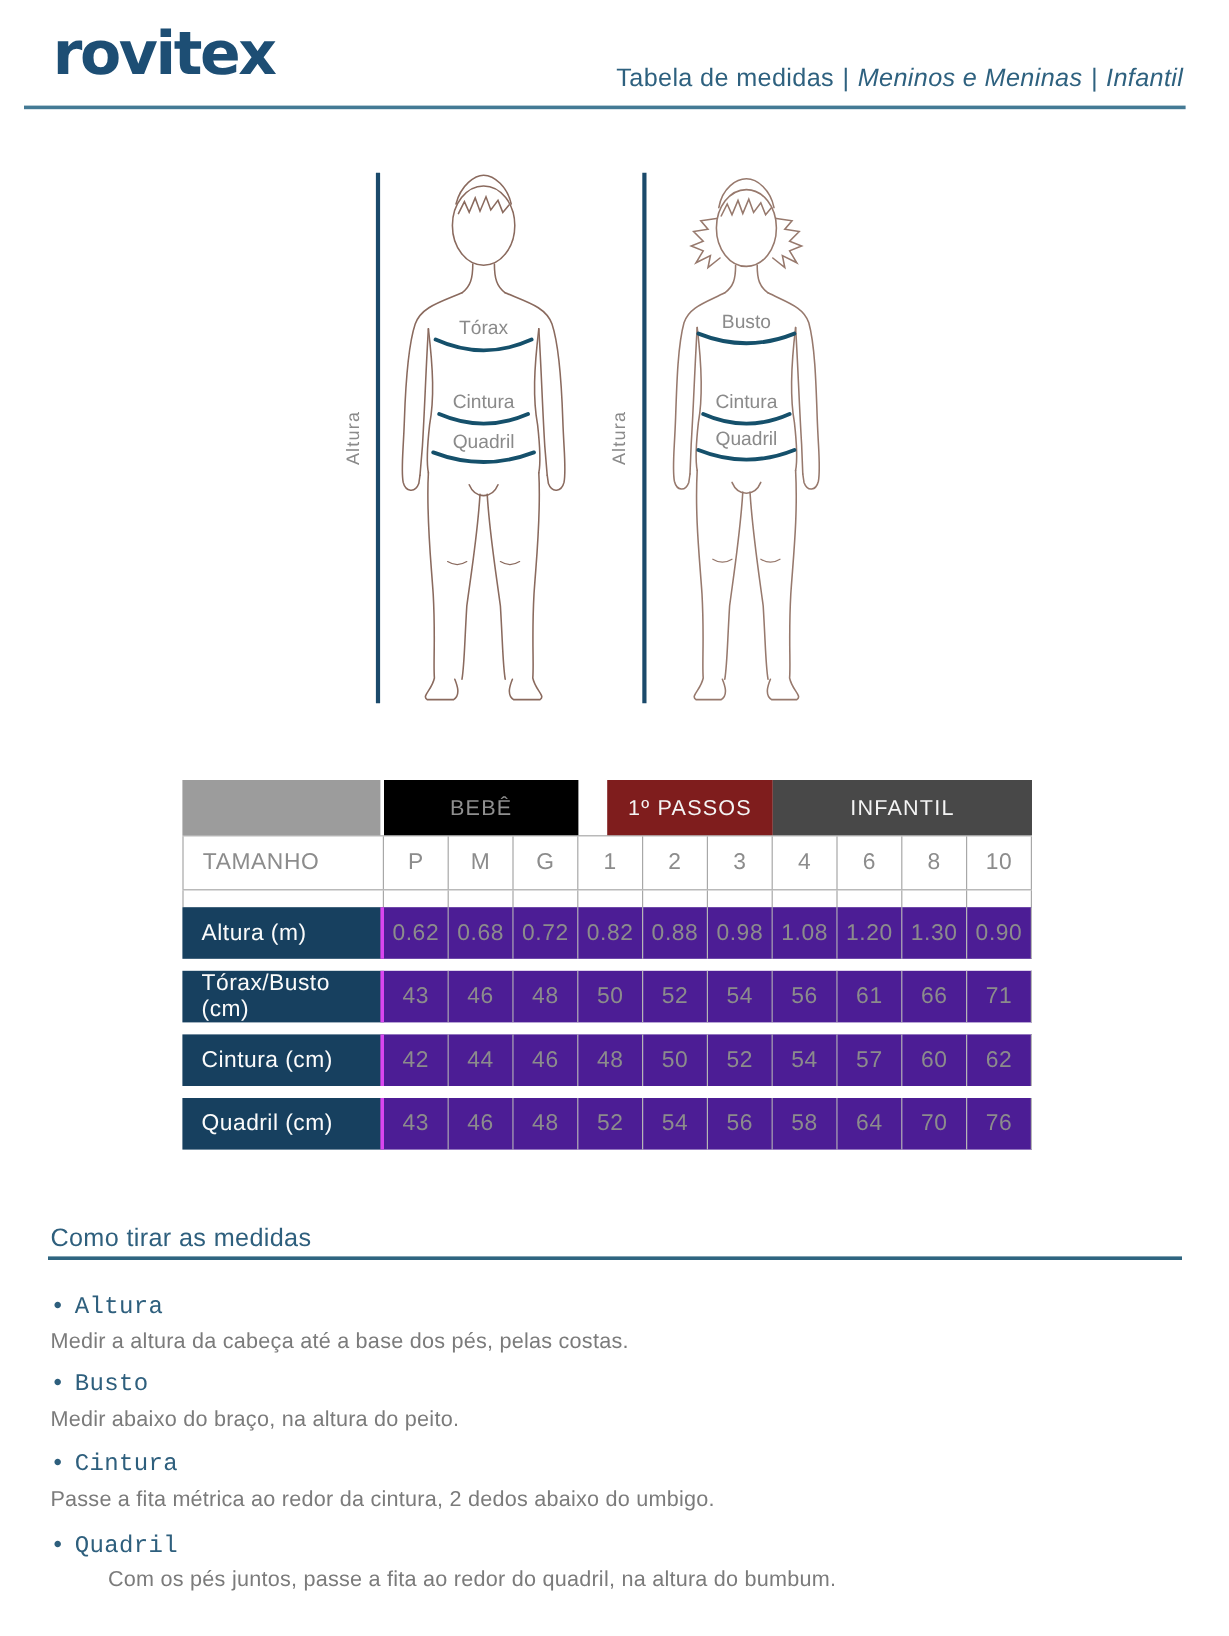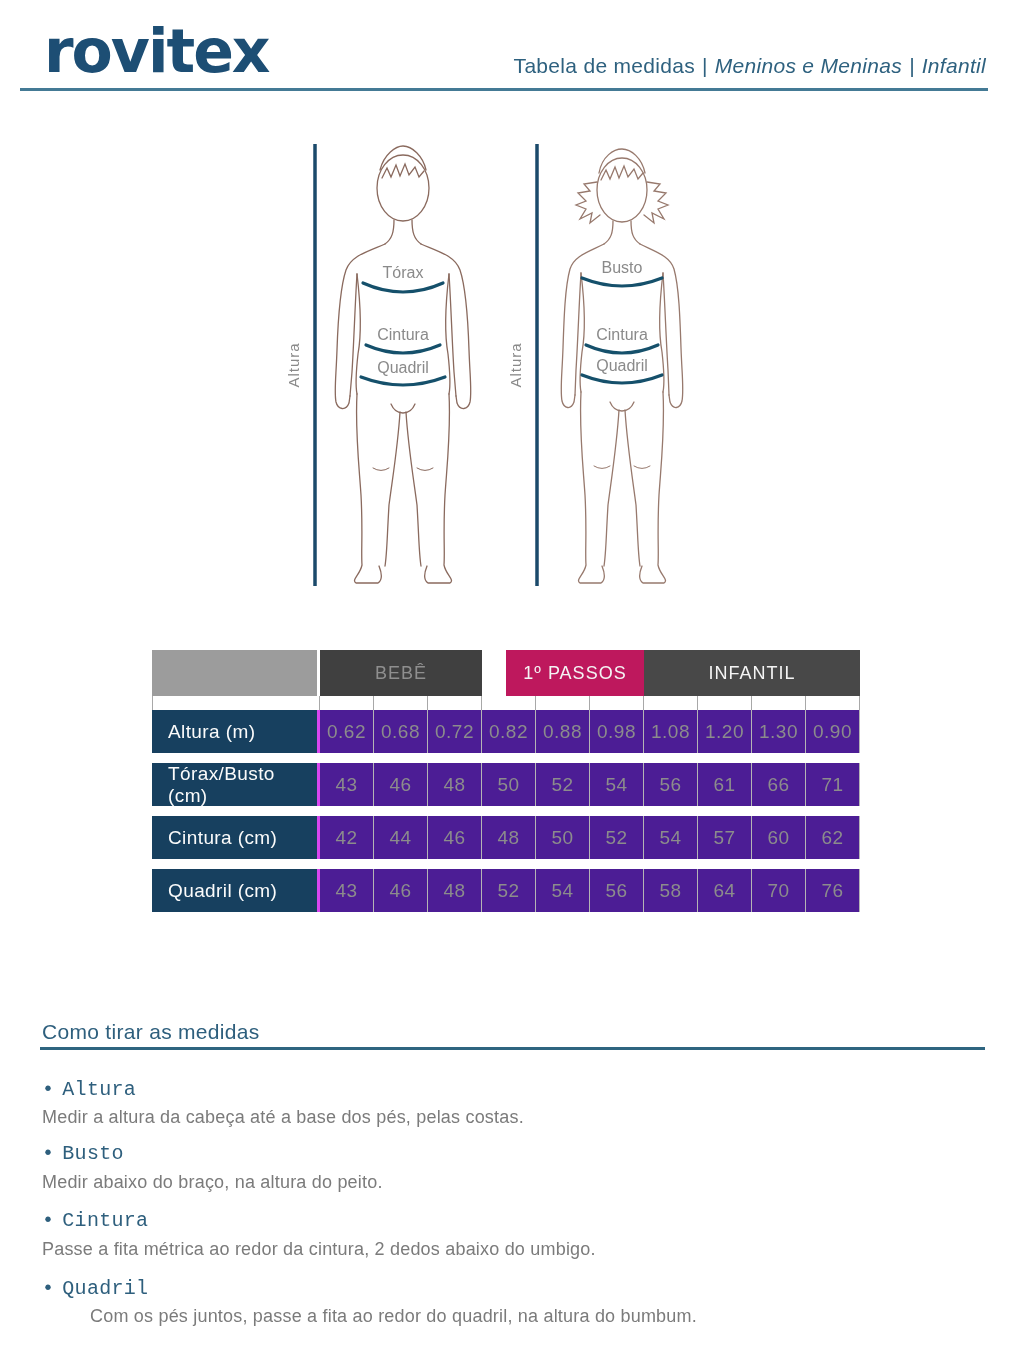--- a/index.html
+++ b/index.html
@@ -3,21 +3,21 @@
 <meta charset="utf-8">
 <style>
   html,body{margin:0;padding:0;}
   body{
     width:1024px;height:1363px;position:relative;background:#ffffff;
     font-family:"Liberation Sans", sans-serif;overflow:hidden;
   }
   
   .logo{
     position:absolute;left:44px;top:16px;
-    font-size:60px;font-weight:800;letter-spacing:-2px;color:#1d4e74;
+    font-size:50px;font-weight:800;letter-spacing:-2px;color:#1d4e74;
     font-family:"DejaVu Sans", sans-serif;
   }
   .subtitle{
     position:absolute;top:54px;right:38px;
     font-size:21px;color:#2e617f;letter-spacing:.3px;white-space:nowrap;
   }
   .subtitle .it{font-style:italic;}
   .subtitle .sep{padding:0 7px;}
   .top-rule{position:absolute;left:20px;top:88px;width:968px;height:3px;background:#447a95;}
 
@@ -25,22 +25,22 @@
   .figure{position:absolute;width:230px;height:452px;}
   .figure-boy{left:288px;top:140px;}
   .figure-girl{left:508px;top:140px;}
 
   
   .size-table{position:absolute;left:152px;top:650px;width:708px;}
   .trow{display:grid;grid-template-columns:168px repeat(10,1fr);}
   .gh{height:46px;display:flex;align-items:center;justify-content:center;
       font-size:18px;letter-spacing:1px;}
   .gh-empty{grid-column:1;background:#9c9c9c;border-right:3px solid #fff;}
-  .gh-bebe{grid-column:2 / span 3;background:#404040;color:#8f8f8f;}
-  .gh-passos{grid-column:5 / span 3;background:#be185d;color:#f4f4f4;margin-left:24px;}
+  .gh-bebe{grid-column:2 / span 3;background:#000000;color:#8f8f8f;}
+  .gh-passos{grid-column:5 / span 3;background:#7f1d1d;color:#f4f4f4;margin-left:24px;}
   .gh-infantil{grid-column:8 / span 4;background:#484848;color:#f4f4f4;}
 
   .row-tamanho{border-top:1px solid #a8a8a8;border-bottom:1px solid #a8a8a8;}
   .row-tamanho .cell{height:44px;}
   .row-spacer1 .cell{height:14px;}
   .cell{display:flex;align-items:center;justify-content:center;
         font-size:19px;color:#8c8c8c;letter-spacing:.5px;}
   .cell.bordered{border-right:1px solid #a8a8a8;}
   .cell.first{border-left:1px solid #a8a8a8;}
   .cell.lbl{justify-content:flex-start;padding-left:16px;}
@@ -157,20 +157,33 @@
 
 <div class="size-table">
 
   <div class="trow">
     <div class="gh gh-empty"></div>
     <div class="gh gh-bebe">BEBÊ</div>
     <div class="gh gh-passos">1º PASSOS</div>
     <div class="gh gh-infantil">INFANTIL</div>
   </div>
 
+  <div class="trow row-tamanho">
+    <div class="cell lbl bordered first">TAMANHO</div>
+    <div class="cell bordered">P</div>
+    <div class="cell bordered">M</div>
+    <div class="cell bordered">G</div>
+    <div class="cell bordered">1</div>
+    <div class="cell bordered">2</div>
+    <div class="cell bordered">3</div>
+    <div class="cell bordered">4</div>
+    <div class="cell bordered">6</div>
+    <div class="cell bordered">8</div>
+    <div class="cell bordered">10</div>
+  </div>
 
   <div class="trow row-spacer1">
     <div class="cell bordered first"></div>
     <div class="cell bordered"></div>
     <div class="cell bordered"></div>
     <div class="cell bordered"></div>
     <div class="cell bordered"></div>
     <div class="cell bordered"></div>
     <div class="cell bordered"></div>
     <div class="cell bordered"></div>

